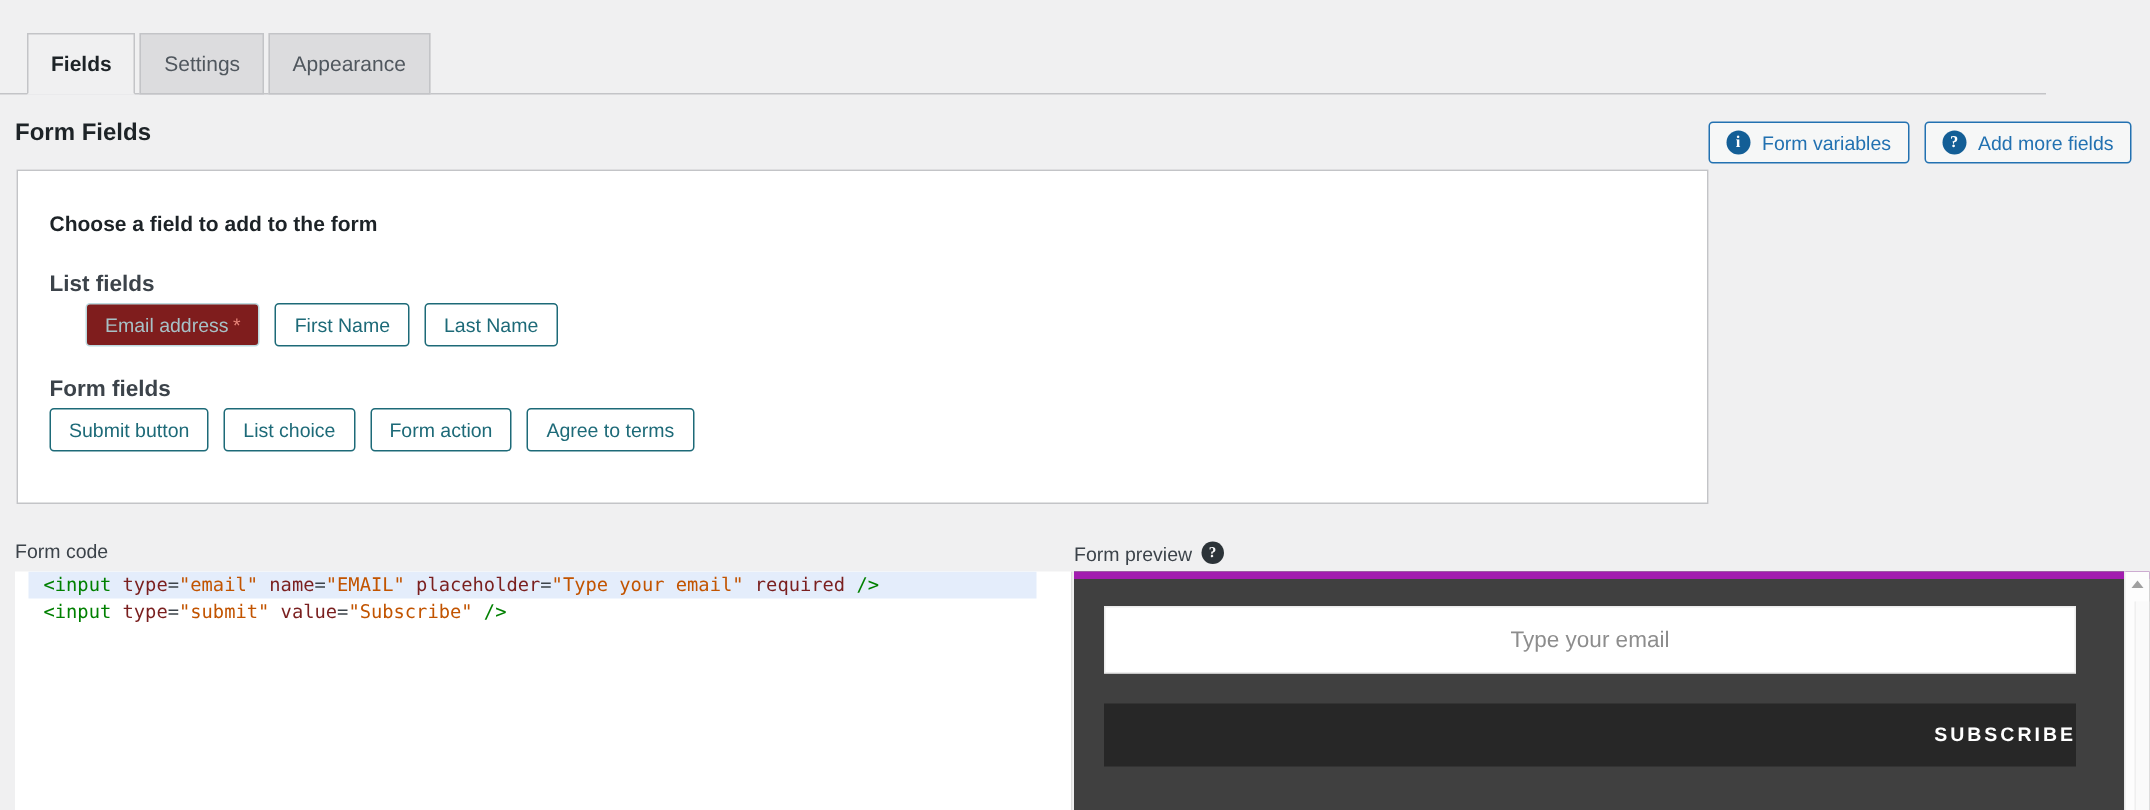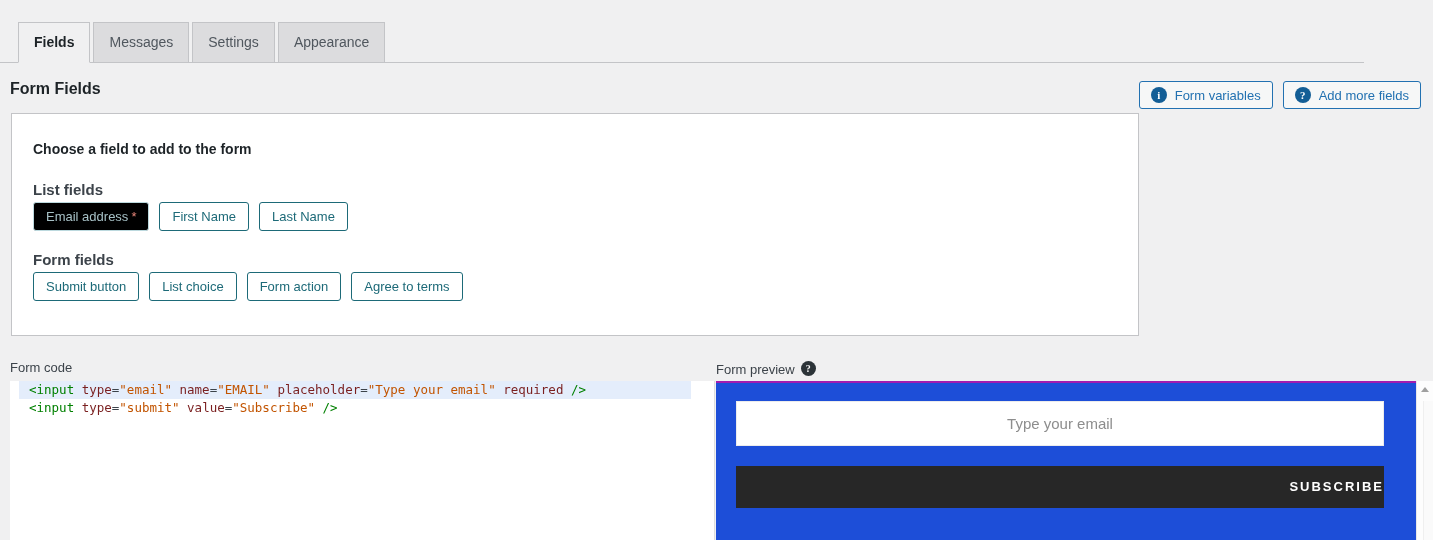--- a/index.html
+++ b/index.html
@@ -160,22 +160,23 @@
     border-radius: 3px;
     color: #1d6a78;
     font-size: 13px;
     line-height: 27px;
     cursor: pointer;
     white-space: nowrap;
   }
   .field-btn.disabled {
     border-color: #bcd9de;
     color: #a7c1c6;
-    background: #000000;
+    background: #7f1d1d;
     cursor: default;
+    margin-left: 24px;
   }
   .req-star {
     color: #e8867a;
     margin-left: 3px;
   }
 
   
   .panel-label {
     position: absolute;
     top: 361px;
@@ -245,22 +246,22 @@
   .tok-str   { color: #c25400; }
   .tok-plain { color: #3c434a; }
 
   .preview-panel {
     position: absolute;
     left: 716px;
     top: 381px;
     width: 717px;
     height: 159px;
     box-sizing: border-box;
-    background: #1d4ed8;
-    border-top: 2px solid #a21caf;
+    background: #404040;
+    border-top: 5px solid #a21caf;
     overflow: hidden;
   }
   .preview-inner {
     position: absolute;
     left: 20px;
     top: 18px;
     width: 648px;
   }
   .preview-input {
     box-sizing: border-box;
@@ -326,21 +327,20 @@
     background: #fafafa;
     border-left: 1px solid #efefef;
   }
 </style>
 </head>
 <body>
 
 <div class="tabbar">
   <div class="tabs">
     <a class="tab active" href="#">Fields</a>
-    <a class="tab" href="#">Messages</a>
     <a class="tab" href="#">Settings</a>
     <a class="tab" href="#">Appearance</a>
   </div>
 </div>
 
 <div class="page-head">
   <div class="page-title">Form Fields</div>
   <div class="head-buttons">
     <button class="btn-outline-blue">
       <span class="circ-icon">i</span>

